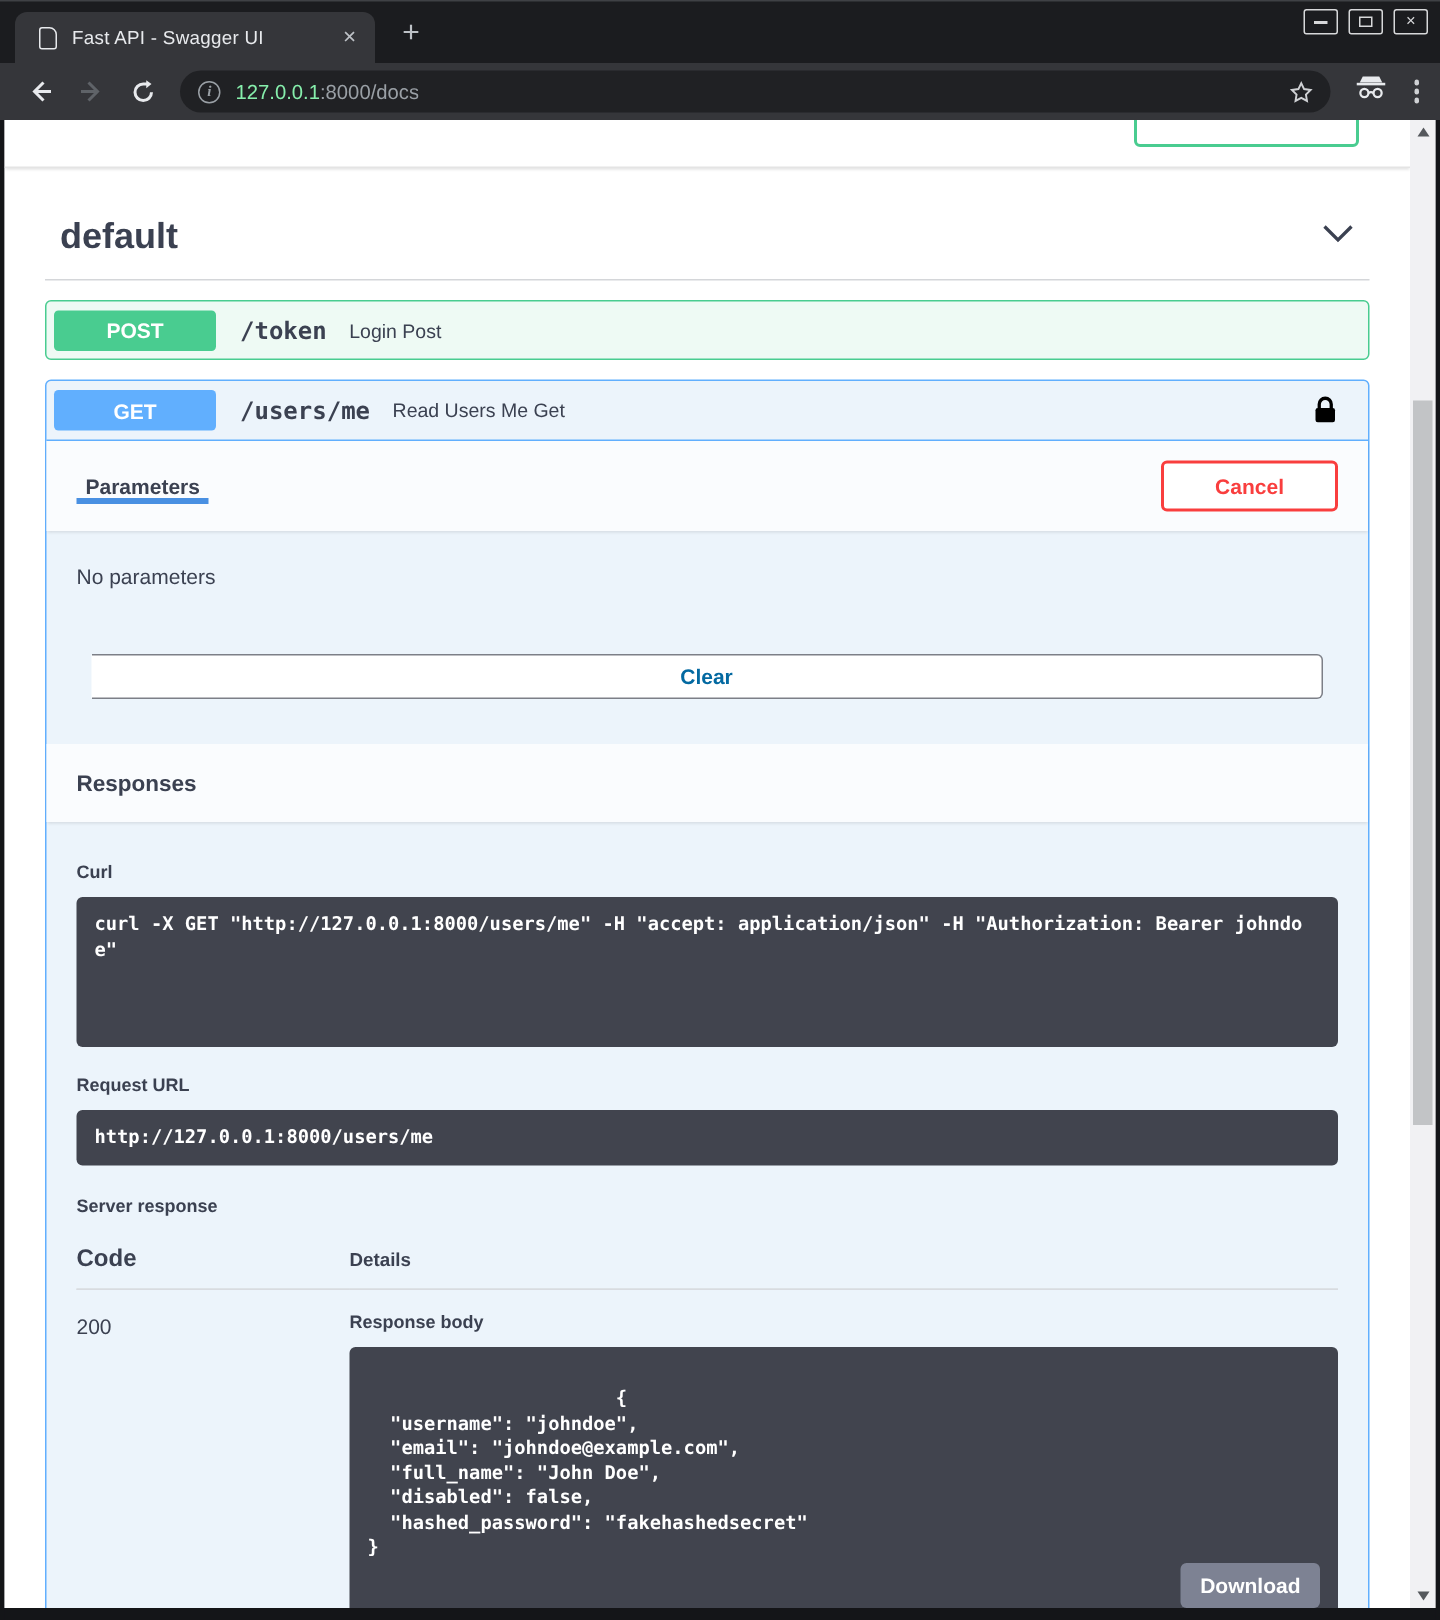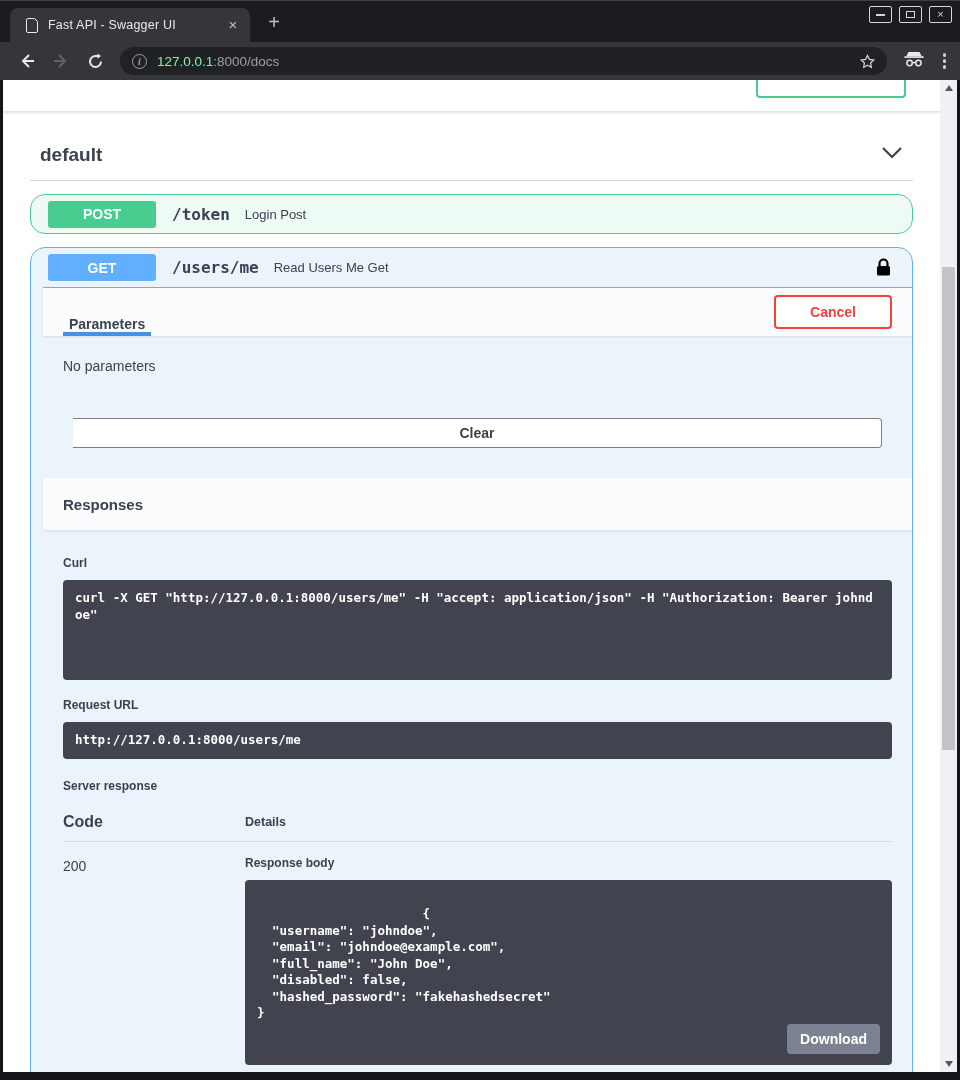--- a/index.html
+++ b/index.html
@@ -34,43 +34,43 @@
   
   .viewport-frame { flex:1; display:flex; border-left:3px solid #141518; border-right:3px solid #141518; border-bottom:8px solid #141518; background:#fff; overflow:hidden; min-height:0; }
   .page { flex:1; background:#fff; overflow:hidden; position:relative; color:#3b4151; min-width:0; }
 
   .scheme-band { height:32px; background:#fff; position:relative; overflow:hidden; border-bottom:1px solid #e4e4e4; box-shadow:0 1px 2px rgba(0,0,0,.12); }
   .authorize-partial { position:absolute; top:-14px; right:34px; width:150px; height:32px; background:#fff; border:2px solid #49cc90; border-radius:4px; }
 
   .swagger-wrap { padding:18px 27px 0 27px; }
 
   .tag-row { display:flex; align-items:center; justify-content:space-between; padding:14px 10px; border-bottom:1px solid #d4d6d9; }
-  .tag-title { font-size:19px; font-weight:bold; color:#3b4151; }
-
-  .opblock { border-radius:15px; margin-top:13px;padding-left:12px; }
+  .tag-title { font-size:24px; font-weight:bold; color:#3b4151; }
+
+  .opblock { border-radius:4px; margin-top:13px; }
   .opblock-post { border:1px solid #49cc90; background:#eefaf4; }
   .opblock-get  { border:1px solid #61affe; background:#ecf4fb; }
   .op-summary { display:flex; align-items:center; padding:5px; height:38px; cursor:pointer; }
   .opblock-get .op-summary { height:40px; border-bottom:1px solid #61affe; }
   .method-badge { width:108px; height:27px; border-radius:3px; color:#fff; font-weight:bold; font-size:14px; display:flex; align-items:center; justify-content:center; flex:none; }
   .badge-post { background:#49cc90; }
   .badge-get  { background:#61affe; }
   .op-path { font-family:"DejaVu Sans Mono",monospace; font-size:16px; font-weight:bold; color:#3b4151; margin-left:16px; }
   .op-desc { font-size:13px; color:#3b4151; margin-left:15px; }
   .lock-wrap { margin-left:auto; margin-right:16px; display:flex; align-items:center; }
 
   .section-header { background:#fafcfe; box-shadow:0 1px 2px rgba(0,0,0,.1); display:flex; align-items:center; justify-content:space-between; padding:0 20px; position:relative; z-index:1; }
-  .params-header { height:48px; align-items:flex-end; }
+  .params-header { height:60px; align-items:center; }
   .tab-item { font-size:14px; font-weight:bold; color:#3b4151; display:flex; align-items:center; border-bottom:4px solid #4990e2; padding:0 6px; margin-top:4px; }
   .cancel-btn { align-self:center; background:#fff; border:2px solid #f93e3e; color:#f93e3e; font-weight:bold; font-size:14px; border-radius:4px; padding:7px 34px; cursor:pointer; }
 
   .no-params { padding:22px 20px 0 20px; font-size:14px; color:#3b4151; }
   .execute-row { display:flex; padding:44px 30px 30px 30px; }
   .execute-btn { flex:1; height:30px; background:#4990e2; border:1px solid #4990e2; border-radius:4px 0 0 4px; color:#fff; font-weight:bold; font-size:14px; cursor:pointer; }
-  .clear-btn { flex:1; height:30px; background:#fff; border:1px solid #7c7f87; border-left:none; border-radius:0 4px 4px 0; color:#404040; font-weight:bold; font-size:14px; cursor:pointer; }
+  .clear-btn { flex:1; height:30px; background:#fff; border:1px solid #7c7f87; border-left:none; border-radius:0 4px 4px 0; color:#0369a1; font-weight:bold; font-size:14px; cursor:pointer; }
 
   .responses-header { height:52px; }
   .responses-title { font-size:15px; font-weight:bold; color:#3b4151; }
 
   .responses-inner { padding:18px 20px 20px 20px; }
   .block-label { font-size:12px; font-weight:bold; color:#3b4151; margin:8px 0 10px 0; }
   .code-dark { background:#41444e; border-radius:4px; color:#fff; font-family:"DejaVu Sans Mono",monospace; font-size:12.5px; font-weight:bold; padding:10px 12px; white-space:pre-wrap; word-break:break-all; line-height:1.35; }
   .curl-block { min-height:100px; }
   .url-block { min-height:34px; }
   .server-label { margin-top:20px; }

